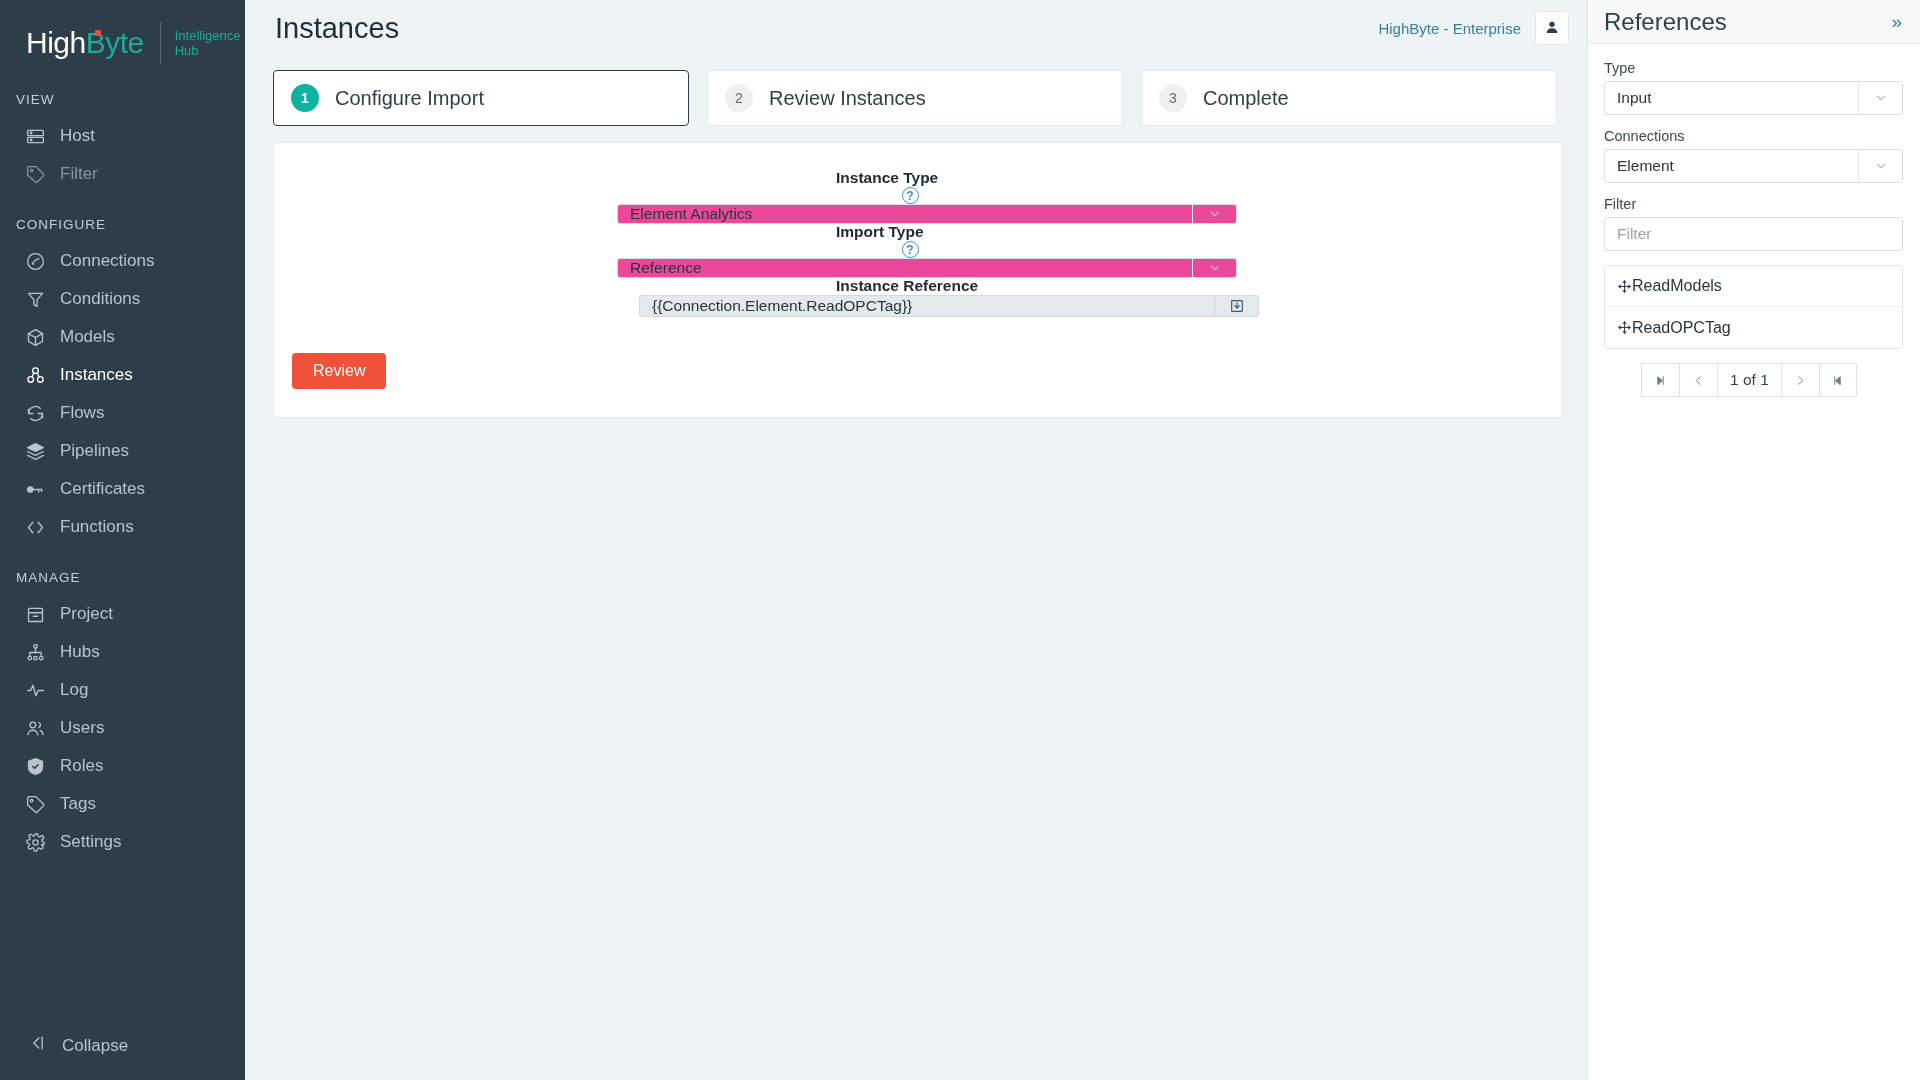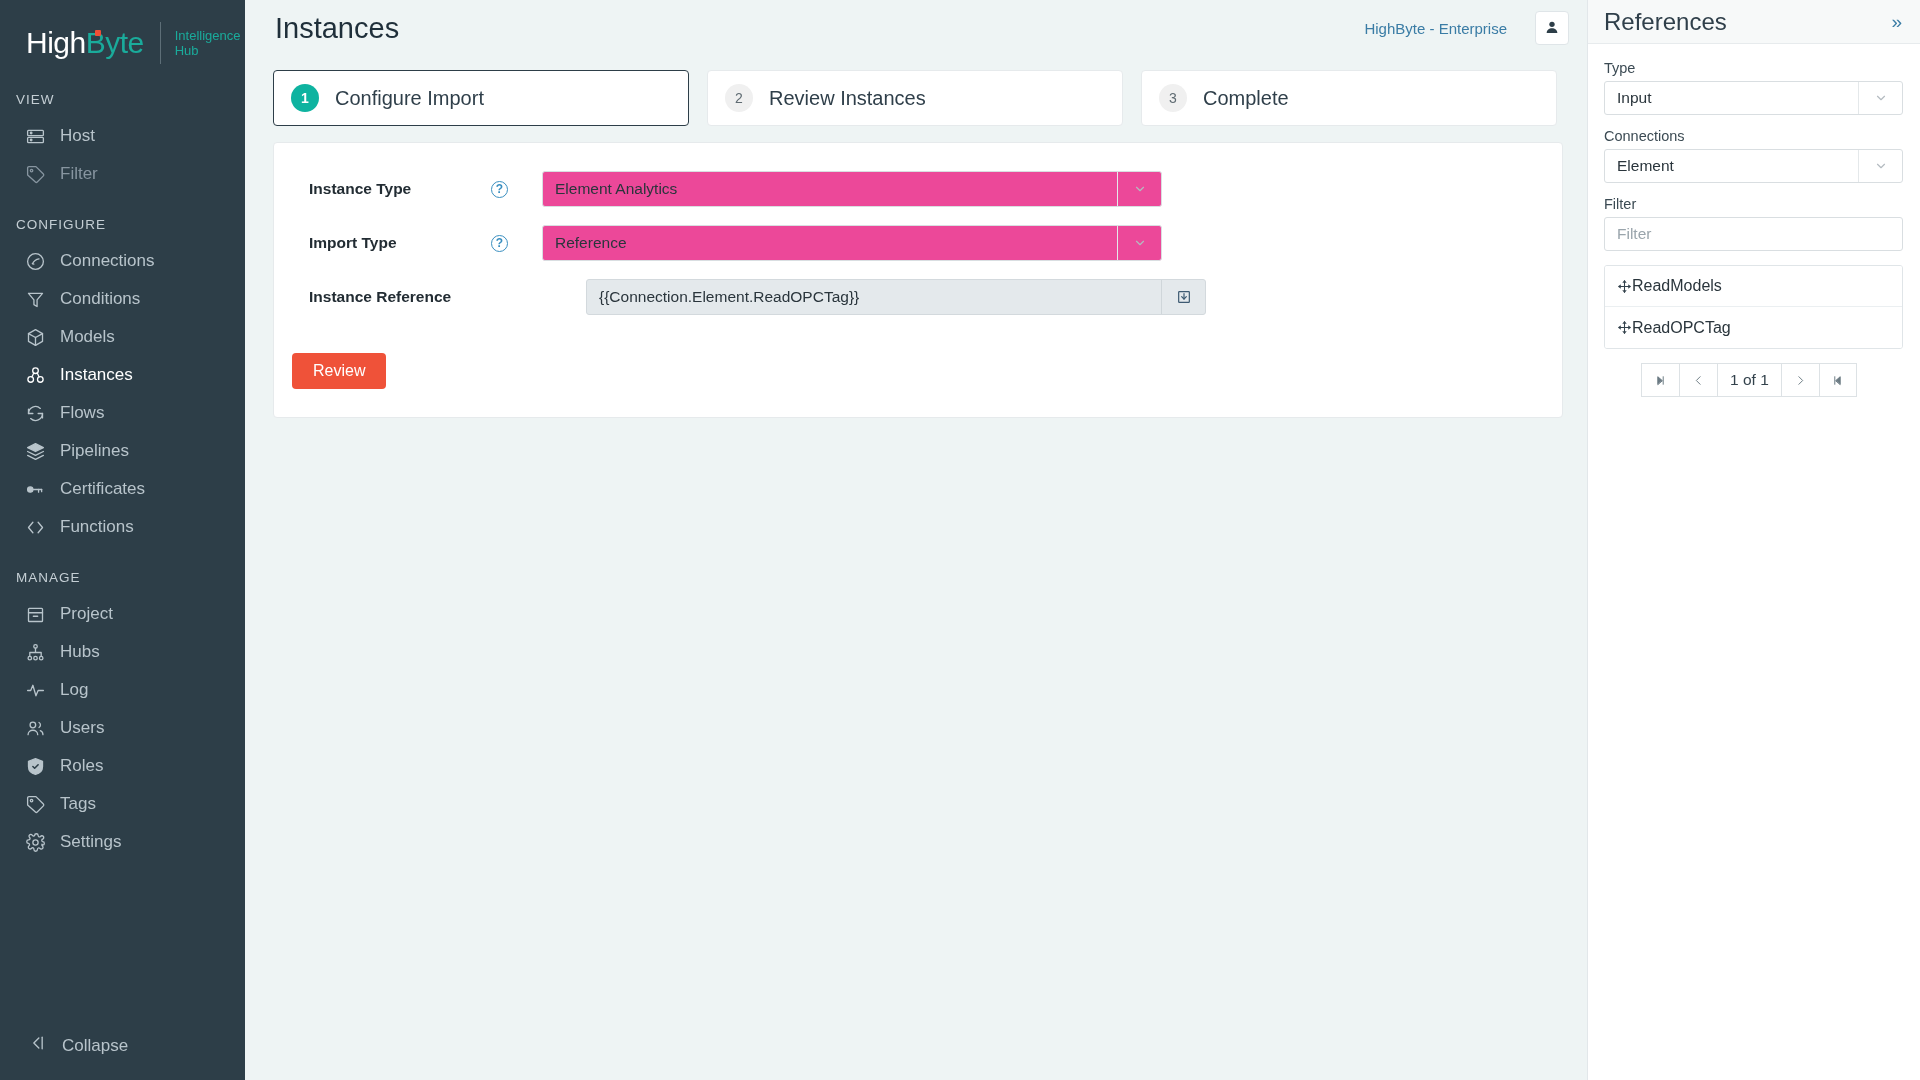--- a/index.html
+++ b/index.html
@@ -59,21 +59,21 @@
   .main {
     flex: 1; height: 1080px; background: #eef4f4;
     display: flex; flex-direction: column; position: relative;
     overflow: hidden;
   }
   .topbar {
     height: 56px; display: flex; align-items: center;
     padding: 0 18px 0 30px; flex: none;
   }
   .page-title { font-size: 29px; color: #1f2f3a; font-weight: 400; }
-  .topbar-right { margin-left: auto; display: flex; align-items: center; gap: 28px; }
+  .topbar-right { margin-left: auto; display: flex; align-items: center; gap: 14px; }
   .tenant { color: #3a7ca5; font-size: 15px; }
   .avatar-btn {
     width: 34px; height: 34px; background: #ffffff;
     border: 1px solid #dfe5e8; border-radius: 4px;
     display: flex; align-items: center; justify-content: center;
     cursor: pointer;
   }
 
   .content { padding: 14px 30px 0 28px; flex: 1; }
 
@@ -91,21 +91,21 @@
     display: flex; align-items: center; justify-content: center;
     font-size: 14px; flex: none;
   }
   .step.active .step-num { background: #0eb3a0; color: #ffffff; font-weight: 600; }
   .step-label { font-size: 20px; color: #2f3f4a; font-weight: 400; }
 
   .panel {
     background: #ffffff; border: 1px solid #e6eaec; border-radius: 4px;
     padding: 26px 0 28px 0; width: 1290px;
   }
-  .form-row { display: flex; align-items: center; height: 40px; margin-bottom: 14px; padding-left: 35px; }
+  .form-row { display: flex; align-items: center; height: 40px; margin-bottom: 14px; padding-left: 18px; flex-direction: column; }
   .form-row:last-of-type { margin-bottom: 0; }
   .form-label { width: 182px; font-size: 15.5px; color: #222c33; font-weight: 700; }
   .help-icon {
     width: 17px; height: 17px; border-radius: 50%;
     border: 1.4px solid #3a8fc0; color: #3a8fc0;
     font-size: 12px; display: flex; align-items: center; justify-content: center;
     margin-right: 34px; cursor: pointer; flex: none; font-weight: 700;
   }
   .select-ctl {
     width: 620px; height: 36px; background: #ec4899;

